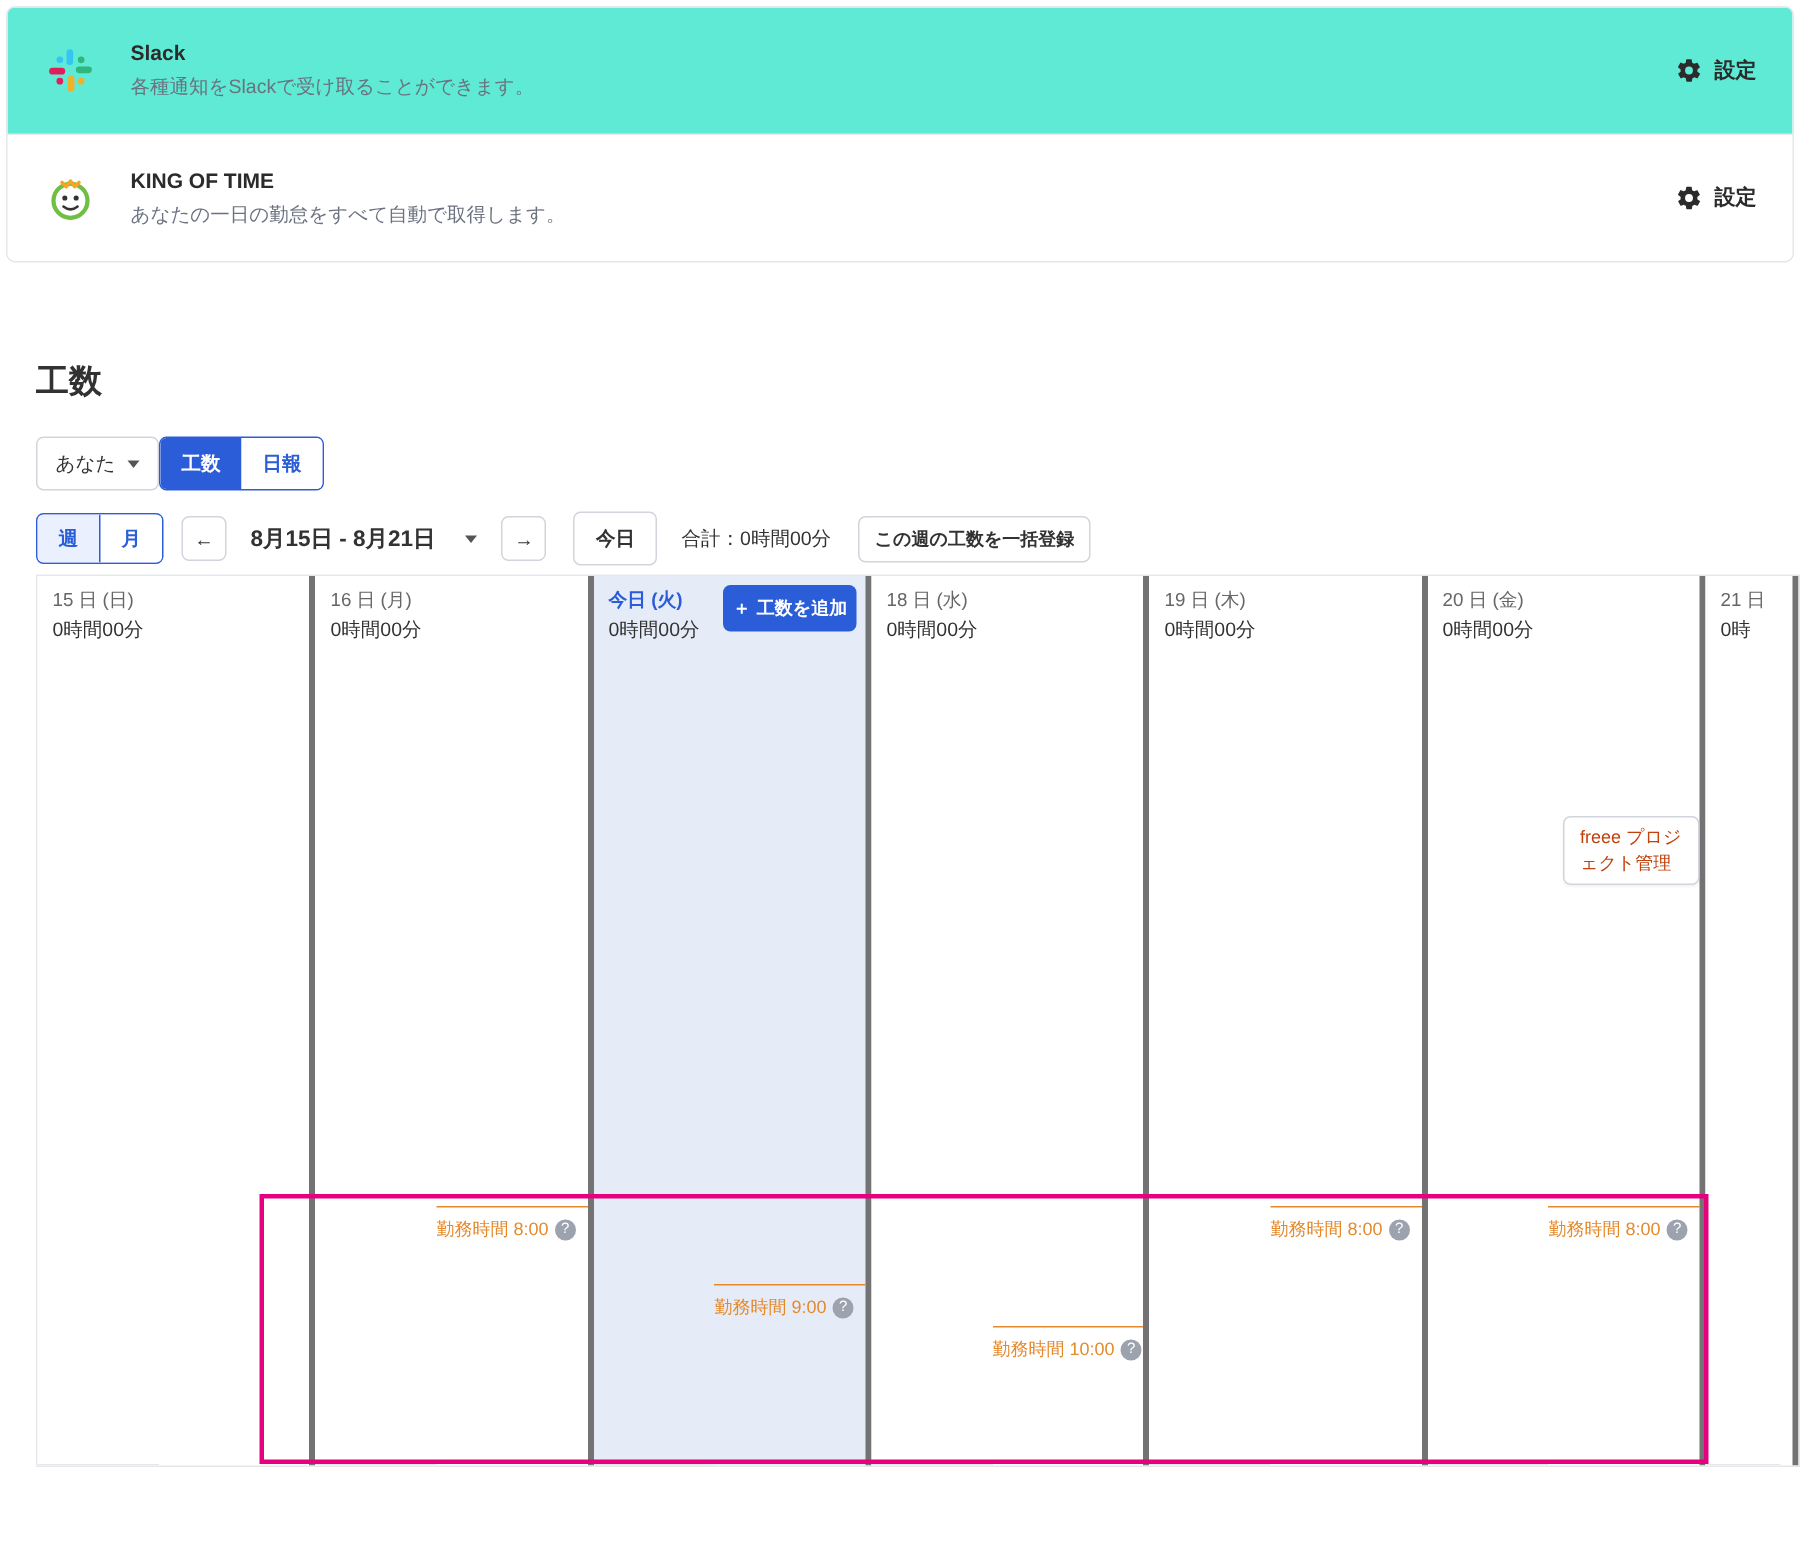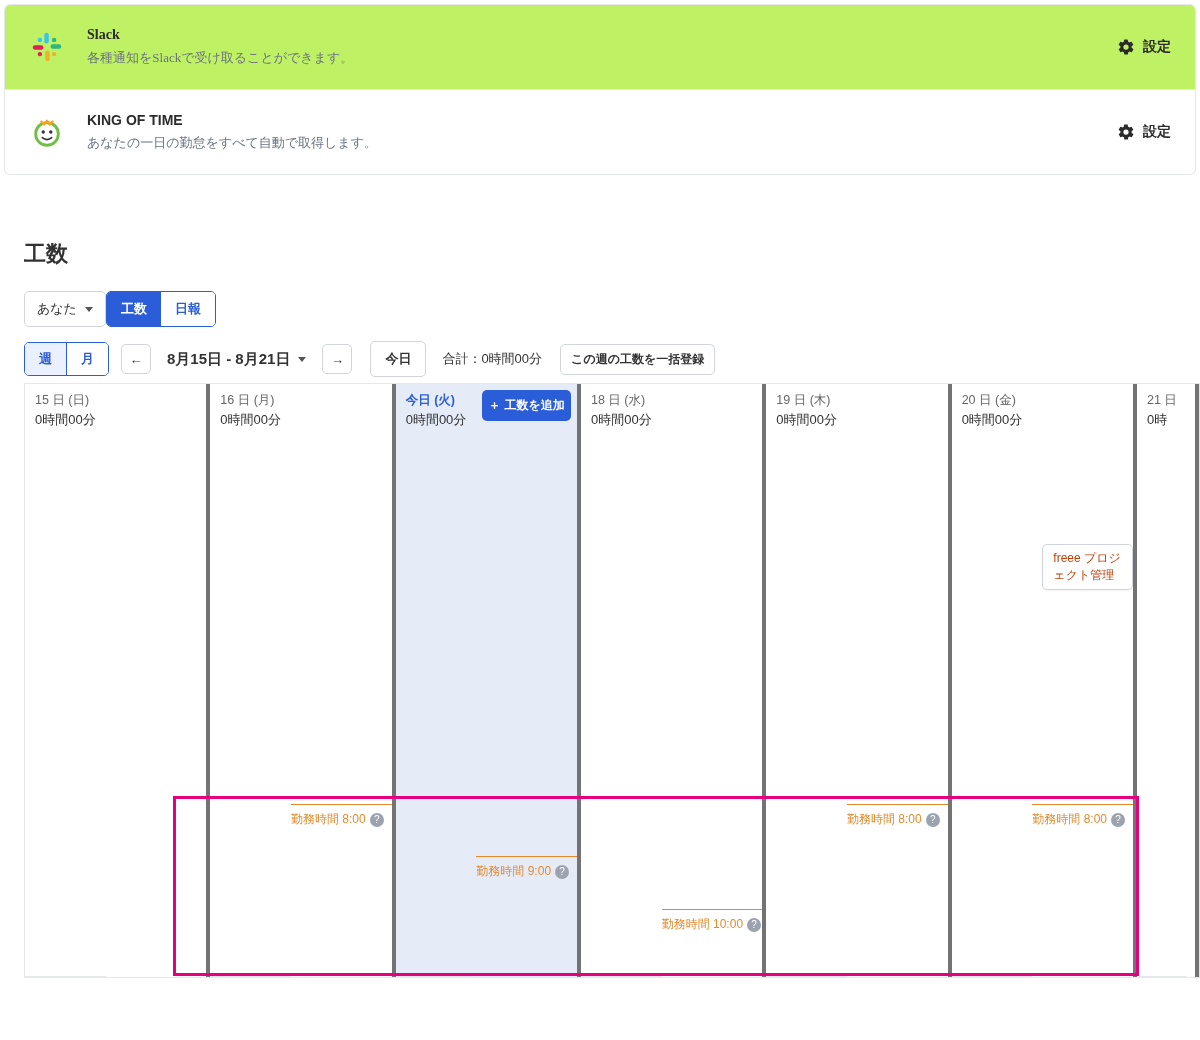--- a/index.html
+++ b/index.html
@@ -1,20 +1,20 @@
 <!DOCTYPE html>
 <html><head>
 <meta charset="utf-8">
 <style>
 * { box-sizing: border-box; margin: 0; padding: 0; }
 body { font-family: -apple-system, "Hiragino Sans", "Hiragino Kaku Gothic ProN", Meiryo, sans-serif; background: #fff; color: #323232; font-size: 13px; }
 .integrations { margin: 4px 4px 0 4px; border: 1px solid #e5e7eb; border-radius: 6px; overflow: hidden; }
 .integration-row { display: flex; align-items: center; padding: 22px 24px; border-bottom: 1px solid #e5e7eb; }
 .integration-row:last-child { border-bottom: none; }
-.integration-row.shaded { background: #bef264; font-family: Liberation Serif, serif; }
+.integration-row.shaded { background: #5eead4; }
 .int-icon { width: 36px; height: 36px; margin-right: 22px; display: flex; align-items: center; justify-content: center; flex-shrink: 0; }
 .int-body { flex: 1; }
 .int-title { font-size: 14px; font-weight: 700; margin-bottom: 6px; color: #2b2b2b; }
 .int-desc { font-size: 13px; color: #6b7280; }
 .int-setting { display: flex; align-items: center; gap: 8px; font-size: 14px; font-weight: 700; color: #2b2b2b; cursor: pointer; }
 .gear-icon { width: 18px; height: 18px; }
 
 .page-content { padding: 24px 0 0 24px; }
 .page-header { display: flex; align-items: center; justify-content: space-between; margin-bottom: 22px; padding-right: 0; }
 .page-title { font-size: 22px; font-weight: 700; }
@@ -27,21 +27,21 @@
 .segmented { display: inline-flex; border: 1px solid #2c5dd8; border-radius: 5px; overflow: hidden; }
 .segmented .seg { padding: 8px 14px; font-size: 13px; cursor: pointer; border: none; background: #fff; color: #2c5dd8; font-weight: 600; }
 .segmented .seg.active { background: #2c5dd8; color: #fff; }
 
 .toolbar-row { display: flex; align-items: center; gap: 12px; margin-bottom: 6px; }
 .view-toggle { display: inline-flex; border: 1px solid #2c5dd8; border-radius: 5px; overflow: hidden; }
 .view-toggle .vseg { padding: 7px 14px; font-size: 13px; cursor: pointer; color: #2c5dd8; font-weight: 600; background: #fff; }
 .view-toggle .vseg.active { background: #eaf0fd; }
 .view-toggle .vseg + .vseg { border-left: 1px solid #2c5dd8; }
 .nav-arrow { width: 30px; height: 30px; border: 1px solid #d1d5db; border-radius: 5px; display: inline-flex; align-items: center; justify-content: center; cursor: pointer; background: #fff; }
-.date-range { font-size: 15px; font-weight: 700; display: inline-flex; align-items: center; gap: 8px; cursor: pointer; padding: 0 4px; }
+.date-range { font-size: 15px; font-weight: 700; display: inline-flex; align-items: center; gap: 20px; cursor: pointer; padding: 0 4px; }
 .total-label { font-size: 13px; font-weight: 400; margin-left: 4px; }
 
 .calendar { border: 1px solid #e5e7eb; border-top: 1px solid #e5e7eb; display: flex; position: relative; min-height: 595px; overflow: hidden; }
 .day-col { flex: 1 0 185px; min-width: 60px; border-right: 4px solid #737373; position: relative; display: flex; flex-direction: row; }
 .day-col:last-child { border-right: none; flex: 0 0 60px; }
 .day-col.today { background: #e5ecf8; }
 .day-col.today .day-header { background: #e5ecf8; }
 .day-header { padding: 8px 10px 6px 10px; border-bottom: 1px solid #e5e7eb; background: #fff; }
 .day-label { font-size: 12.5px; color: #666; margin-bottom: 2px; white-space: nowrap; }
 .day-col.today .day-label { color: #2c5dd8; font-weight: 600; }
@@ -182,21 +182,21 @@
               <span class="help-dot">?</span>
             </div></div>
         </div>
       </div>
       <div class="day-col">
         <div class="day-header">
           <div class="day-label">18 日 (水)</div>
           <div class="day-hours">0時間00分</div>
         </div>
         <div class="day-body">
-          <div class="worktime-line" style="top: 525px;"><div class="worktime-label">
+          <div class="worktime-line" style="top: 500px;"><div class="worktime-label">
               <span>勤務時間 10:00</span>
               <span class="help-dot">?</span>
             </div></div>
         </div>
       </div>
       <div class="day-col">
         <div class="day-header">
           <div class="day-label">19 日 (木)</div>
           <div class="day-hours">0時間00分</div>
         </div>

